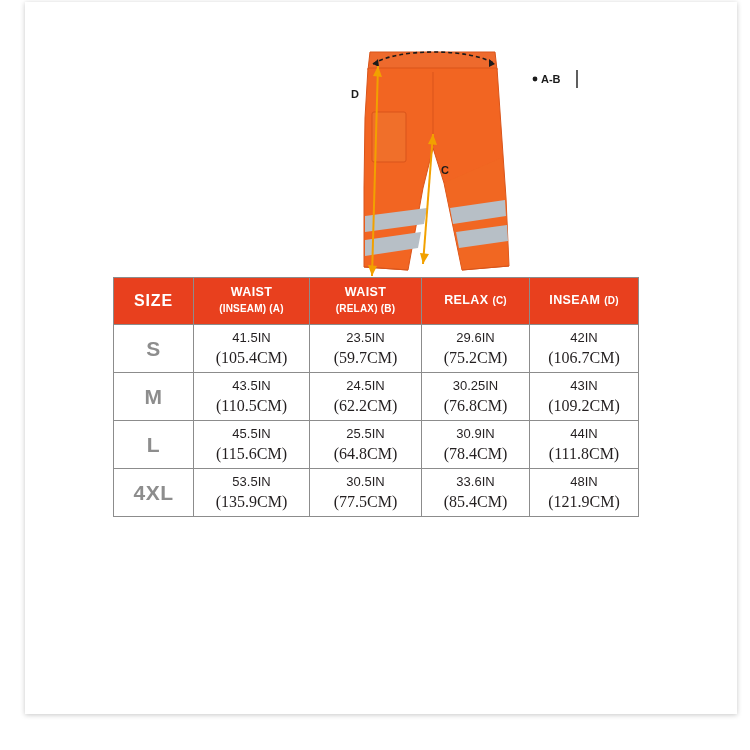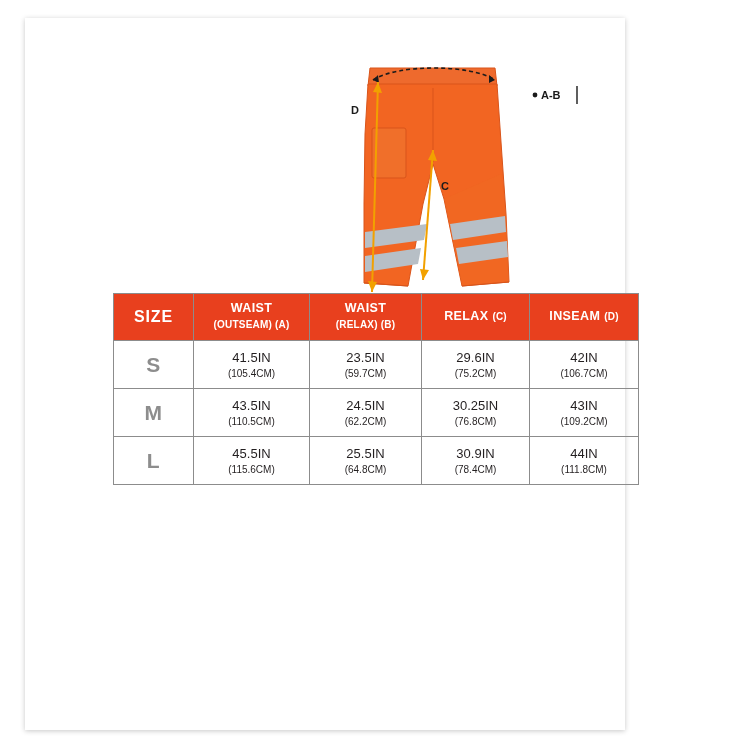--- a/index.html
+++ b/index.html
@@ -16,22 +16,22 @@
   .page {
     position: relative;
     width: 750px;
     height: 750px;
     background: #ffffff;
     box-sizing: border-box;
   }
   .card {
     position: absolute;
     left: 25px;
-    top: 18px;
-    width: 600px;
+    top: 2px;
+    width: 712px;
     height: 712px;
     background: #ffffff;
     box-shadow: 0 1px 5px rgba(0,0,0,0.22);
     box-sizing: border-box;
   }
 
   
   .illo {
     position: absolute;
     left: 0;
@@ -86,22 +86,23 @@
     color: #8d8d8d;
     letter-spacing: 0.5px;
   }
   td.val-cell {
     font-size: 13px;
     color: #231f20;
     line-height: 1.35;
   }
   td.val-cell .cm {
     display: block;
-    font-size: 10px;
+    font-size: 16px;
     color: #231f20;
+    font-family: Liberation Serif, serif;
   }
   col.c-size { width: 80px; }
   col.c-w1 { width: 116px; }
   col.c-w2 { width: 112px; }
   col.c-in { width: 108px; }
   col.c-out { width: 109px; }
 </style>
 </head>
 <body>
 
@@ -180,21 +181,21 @@
             <col class="c-in">
             <col class="c-out">
         </colgroup>
         <thead>
           <tr>
             <th class="size-head">
               <span>SIZE</span>
             </th>
             <th>
               <span>WAIST</span><br>
-              <span class="sub">(OUTSEAM) (A)</span>
+              <span class="sub">(INSEAM) (A)</span>
             </th>
             <th>
               <span>WAIST</span><br>
               <span class="sub">(RELAX) (B)</span>
             </th>
             <th>
               <span>RELAX</span>
               <span class="sub">(C)</span>
             </th>
             <th>
@@ -261,19 +262,38 @@
             </td>
             <td class="val-cell">
               <span>44IN</span>
               <span class="cm">(111.8CM)</span>
             </td>
           </tr>
 
 
 
 
+          <tr>
+            <td class="size-cell">4XL</td>
+            <td class="val-cell">
+              <span>53.5IN</span>
+              <span class="cm">(135.9CM)</span>
+            </td>
+            <td class="val-cell">
+              <span>30.5IN</span>
+              <span class="cm">(77.5CM)</span>
+            </td>
+            <td class="val-cell">
+              <span>33.6IN</span>
+              <span class="cm">(85.4CM)</span>
+            </td>
+            <td class="val-cell">
+              <span>48IN</span>
+              <span class="cm">(121.9CM)</span>
+            </td>
+          </tr>
 
         </tbody>
       </table>
     </div>
 
   </div>
 </div>
 
 </body></html>

